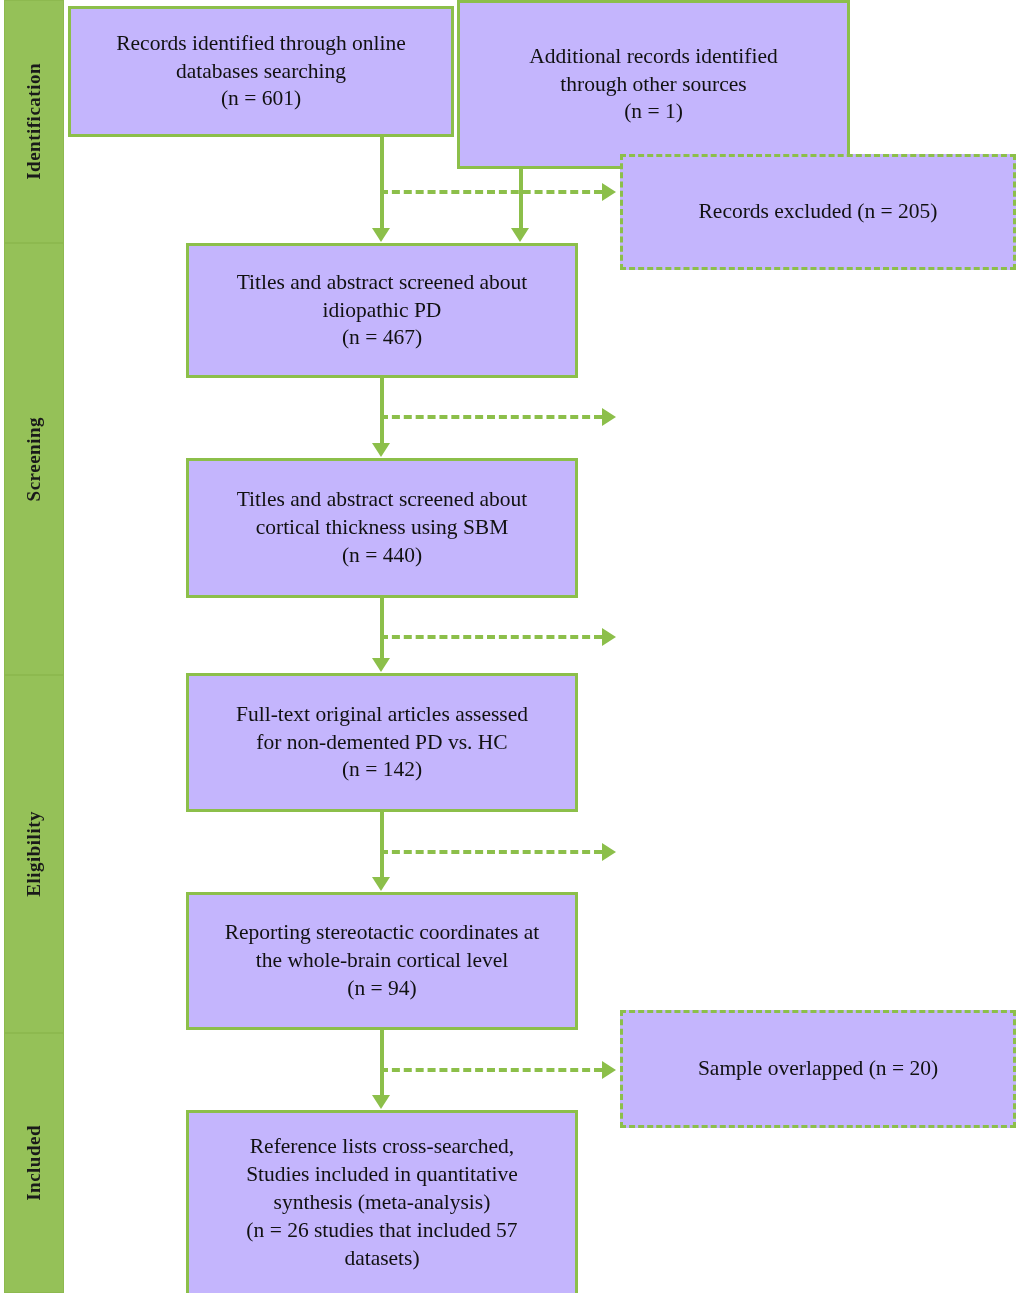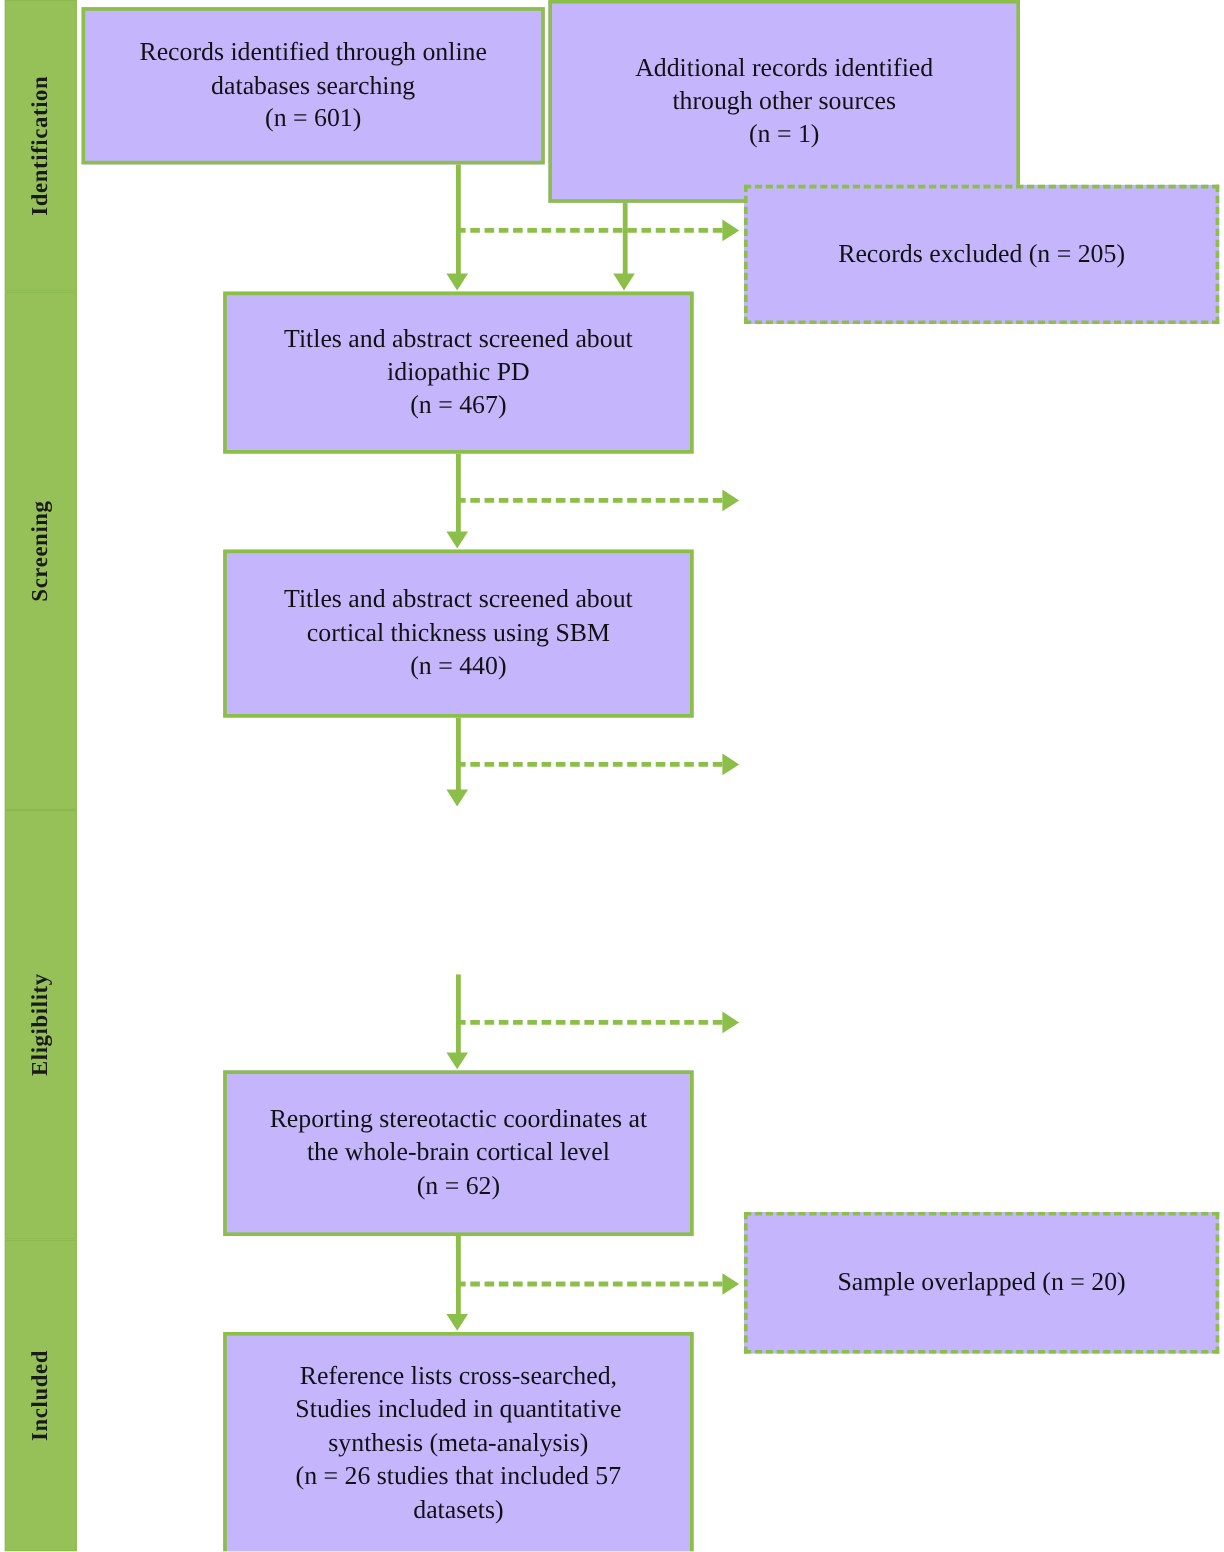--- a/index.html
+++ b/index.html
@@ -176,26 +176,31 @@
   </div>
 
 
   <div class="node solid" style="left:186px; top:458px; width:392px; height:140px;">
     <span class="txt">Titles and abstract screened about
 cortical thickness using SBM
 (n = 440)</span>
   </div>
 
 
+  <div class="node solid" style="left:186px; top:673px; width:392px; height:139px;">
+    <span class="txt">Full-text original articles assessed
+for non-demented PD vs. HC
+(n = 142)</span>
+  </div>
 
 
   <div class="node solid" style="left:186px; top:892px; width:392px; height:138px;">
     <span class="txt">Reporting stereotactic coordinates at
 the whole-brain cortical level
-(n = 62)</span>
+(n = 94)</span>
   </div>
 
   <div class="node dashed" style="left:620px; top:1010px; width:396px; height:118px;">
     <span class="txt">Sample overlapped (n = 20)</span>
   </div>
 
   <div class="node solid" style="left:186px; top:1110px; width:392px; height:186px;">
     <span class="txt">Reference lists cross-searched,
 Studies included in quantitative
 synthesis (meta-analysis)

